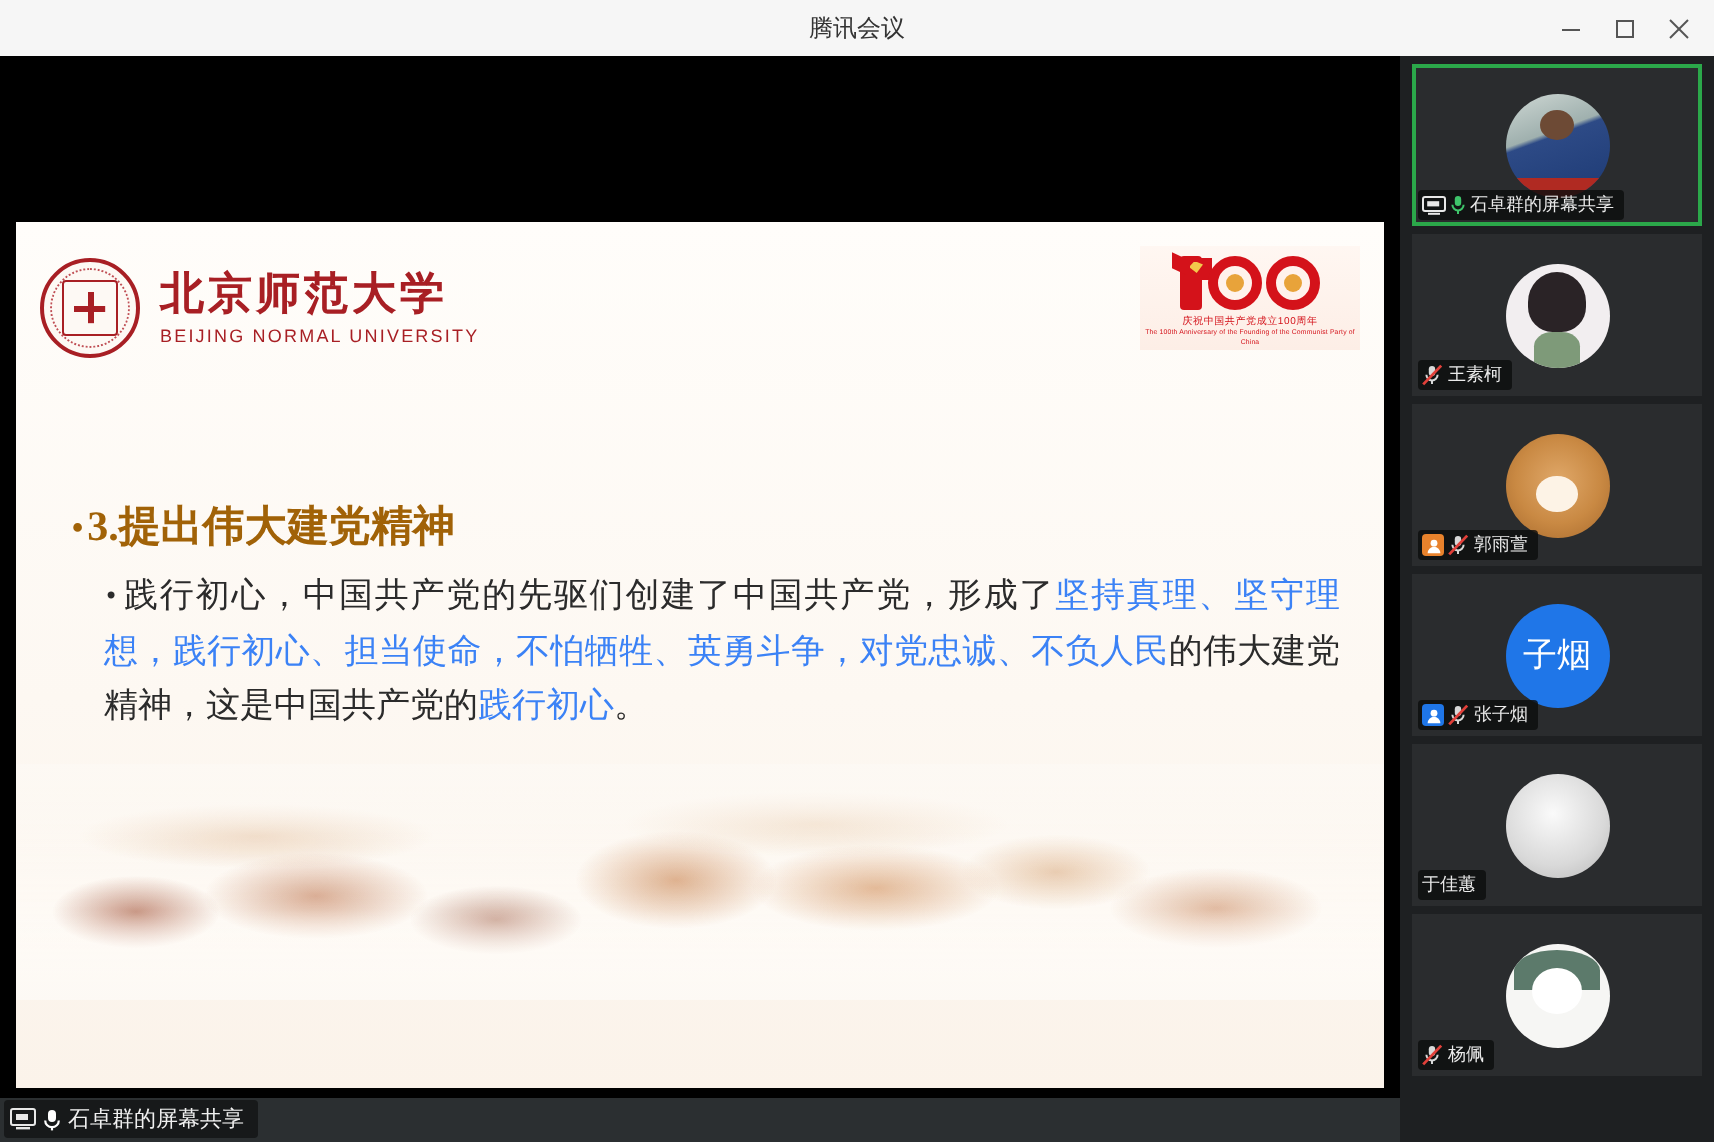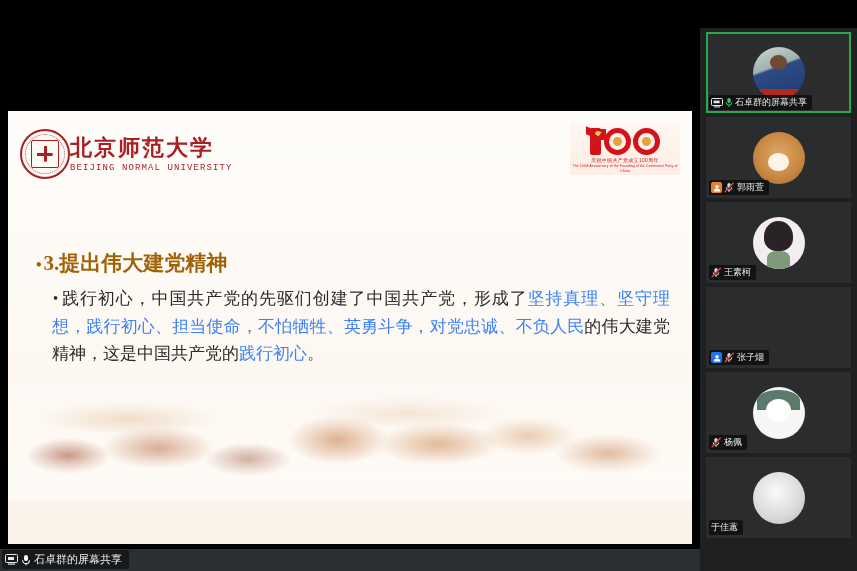--- a/index.html
+++ b/index.html
@@ -56,28 +56,28 @@
     content:"";position:absolute;left:9px;top:9px;right:9px;bottom:9px;
     border:1px solid #a81f24;border-radius:2px;
     background:
       linear-gradient(#a81f24,#a81f24) center/60% 3px no-repeat,
       linear-gradient(#a81f24,#a81f24) center/3px 60% no-repeat;
   }
   .bnu-seal:before{
     content:"";position:absolute;left:3px;top:3px;right:3px;bottom:3px;
     border:1px dotted #c05056;border-radius:50%;
   }
-  .bnu-names{}
+  .bnu-names{margin-left:10px;}
   .bnu-cn{
     font-family:"DejaVu Serif","Liberation Serif",serif;
     font-size:22px;font-weight:bold;color:#a81f24;letter-spacing:2px;
     line-height:1.15;
   }
   .bnu-en{
-    font-family:Liberation Mono, monospace;
+    font-family:Liberation Sans, sans-serif;
     font-size:9px;color:#a81f24;letter-spacing:1.1px;margin-top:2px;
   }
   
   .cpc-emblem{
     position:absolute;right:12px;top:12px;width:110px;height:52px;
     background:linear-gradient(180deg,#fff7f2 0%,#fdeee6 100%);
     overflow:hidden;
   }
   .cpc-100{
     position:absolute;left:6px;top:2px;width:98px;height:32px;
@@ -200,20 +200,41 @@
   .av-coin{background:radial-gradient(circle at 45% 38%,#fafafa 0%,#d9d9d9 60%,#b6b6b6 100%);}
   .av-dog{background:#f6f6f4;position:relative;}
   .av-dog:after{content:"";position:absolute;left:26%;top:24%;width:48%;height:44%;border-radius:50%;background:#fff;}
   .av-dog:before{content:"";position:absolute;left:8%;top:6%;width:84%;height:40%;border-radius:50% 50% 0 0;background:#5c7a6b;}
 </style>
 </head>
 <body>
 
 <div class="window">
 
+  <div class="titlebar">
+    <div class="titlebar-title">腾讯会议</div>
+    <div class="win-btns">
+      <div class="win-btn">
+        <svg width="11" height="11" viewBox="0 0 11 11">
+            <line x1="1" y1="6" x2="10" y2="6" stroke="#555" stroke-width="1"></line>
+          </svg>
+      </div>
+      <div class="win-btn">
+        <svg width="11" height="11" viewBox="0 0 11 11">
+            <rect x="1.5" y="1.5" width="8" height="8" fill="none" stroke="#555" stroke-width="1"></rect>
+          </svg>
+      </div>
+      <div class="win-btn close">
+        <svg width="11" height="11" viewBox="0 0 11 11">
+            <line x1="1" y1="1" x2="10" y2="10" stroke="#555" stroke-width="1"></line>
+            <line x1="10" y1="1" x2="1" y2="10" stroke="#555" stroke-width="1"></line>
+          </svg>
+      </div>
+    </div>
+  </div>
 
   <div class="stage">
 
     <div class="slide">
       <div class="slide-bg"></div>
 
       <div class="logo-row">
         <div class="bnu-seal"></div>
         <div class="bnu-names">
           <div class="bnu-cn">北京师范大学</div>
@@ -283,91 +304,92 @@
               <rect x="2.4" y="1" width="3.2" height="5" rx="1.6" fill="#3ec46a"></rect>
               <path d="M1.2 5.4a2.8 2.8 0 0 0 5.6 0" fill="none" stroke="#3ec46a" stroke-width="1"></path>
               <line x1="4" y1="8.2" x2="4" y2="10" stroke="#3ec46a" stroke-width="1"></line>
             </svg>
         </span>
         <span class="nm">石卓群的屏幕共享</span>
       </div>
     </div>
 
     <div class="tile">
-      <div class="avatar av-shiba"></div>
-      <div class="nametag">
-        <span class="host-badge">
-          <svg width="8" height="8" viewBox="0 0 8 8">
-              <circle cx="4" cy="2.6" r="1.7" fill="#fff"></circle>
-              <path d="M0.8 7.6a3.2 3.2 0 0 1 6.4 0z" fill="#fff"></path>
-            </svg>
-        </span>
+      <div class="avatar av-anime"></div>
+      <div class="nametag">
         <span class="ico">
           <svg width="11" height="11" viewBox="0 0 11 11">
               <rect x="3.4" y="1" width="3.2" height="5" rx="1.6" fill="#d8d8d8"></rect>
               <path d="M2.2 5.4a2.8 2.8 0 0 0 5.6 0" fill="none" stroke="#d8d8d8" stroke-width="1"></path>
               <line x1="5" y1="8.2" x2="5" y2="10" stroke="#d8d8d8" stroke-width="1"></line>
               <line x1="0.6" y1="10.2" x2="9.6" y2="0.8" stroke="#e2403a" stroke-width="1.4"></line>
             </svg>
         </span>
-        <span class="nm">郭雨萱</span>
-      </div>
-    </div>
-
-    <div class="tile">
-      <div class="avatar av-anime"></div>
-      <div class="nametag">
+        <span class="nm">王素柯</span>
+      </div>
+    </div>
+
+    <div class="tile">
+      <div class="avatar av-shiba"></div>
+      <div class="nametag">
+        <span class="host-badge">
+          <svg width="8" height="8" viewBox="0 0 8 8">
+              <circle cx="4" cy="2.6" r="1.7" fill="#fff"></circle>
+              <path d="M0.8 7.6a3.2 3.2 0 0 1 6.4 0z" fill="#fff"></path>
+            </svg>
+        </span>
         <span class="ico">
           <svg width="11" height="11" viewBox="0 0 11 11">
               <rect x="3.4" y="1" width="3.2" height="5" rx="1.6" fill="#d8d8d8"></rect>
               <path d="M2.2 5.4a2.8 2.8 0 0 0 5.6 0" fill="none" stroke="#d8d8d8" stroke-width="1"></path>
               <line x1="5" y1="8.2" x2="5" y2="10" stroke="#d8d8d8" stroke-width="1"></line>
               <line x1="0.6" y1="10.2" x2="9.6" y2="0.8" stroke="#e2403a" stroke-width="1.4"></line>
             </svg>
         </span>
-        <span class="nm">王素柯</span>
-      </div>
-    </div>
-
-    <div class="tile">
+        <span class="nm">郭雨萱</span>
+      </div>
+    </div>
+
+    <div class="tile">
+      <div class="avatar av-text">子烟</div>
       <div class="nametag">
         <span class="host-badge" style="background:#1f76e8">
           <svg width="8" height="8" viewBox="0 0 8 8">
               <circle cx="4" cy="2.6" r="1.7" fill="#fff"></circle>
               <path d="M0.8 7.6a3.2 3.2 0 0 1 6.4 0z" fill="#fff"></path>
             </svg>
         </span>
         <span class="ico">
           <svg width="11" height="11" viewBox="0 0 11 11">
               <rect x="3.4" y="1" width="3.2" height="5" rx="1.6" fill="#d8d8d8"></rect>
               <path d="M2.2 5.4a2.8 2.8 0 0 0 5.6 0" fill="none" stroke="#d8d8d8" stroke-width="1"></path>
               <line x1="5" y1="8.2" x2="5" y2="10" stroke="#d8d8d8" stroke-width="1"></line>
               <line x1="0.6" y1="10.2" x2="9.6" y2="0.8" stroke="#e2403a" stroke-width="1.4"></line>
             </svg>
         </span>
         <span class="nm">张子烟</span>
       </div>
     </div>
 
     <div class="tile">
+      <div class="avatar av-coin"></div>
+      <div class="nametag">
+        <span class="nm">于佳蕙</span>
+      </div>
+    </div>
+
+    <div class="tile">
       <div class="avatar av-dog"></div>
       <div class="nametag">
         <span class="ico">
           <svg width="11" height="11" viewBox="0 0 11 11">
               <rect x="3.4" y="1" width="3.2" height="5" rx="1.6" fill="#d8d8d8"></rect>
               <path d="M2.2 5.4a2.8 2.8 0 0 0 5.6 0" fill="none" stroke="#d8d8d8" stroke-width="1"></path>
               <line x1="5" y1="8.2" x2="5" y2="10" stroke="#d8d8d8" stroke-width="1"></line>
               <line x1="0.6" y1="10.2" x2="9.6" y2="0.8" stroke="#e2403a" stroke-width="1.4"></line>
             </svg>
         </span>
         <span class="nm">杨佩</span>
       </div>
     </div>
 
-    <div class="tile">
-      <div class="avatar av-coin"></div>
-      <div class="nametag">
-        <span class="nm">于佳蕙</span>
-      </div>
-    </div>
-
   </div>
 </div>
 
 </body></html>

